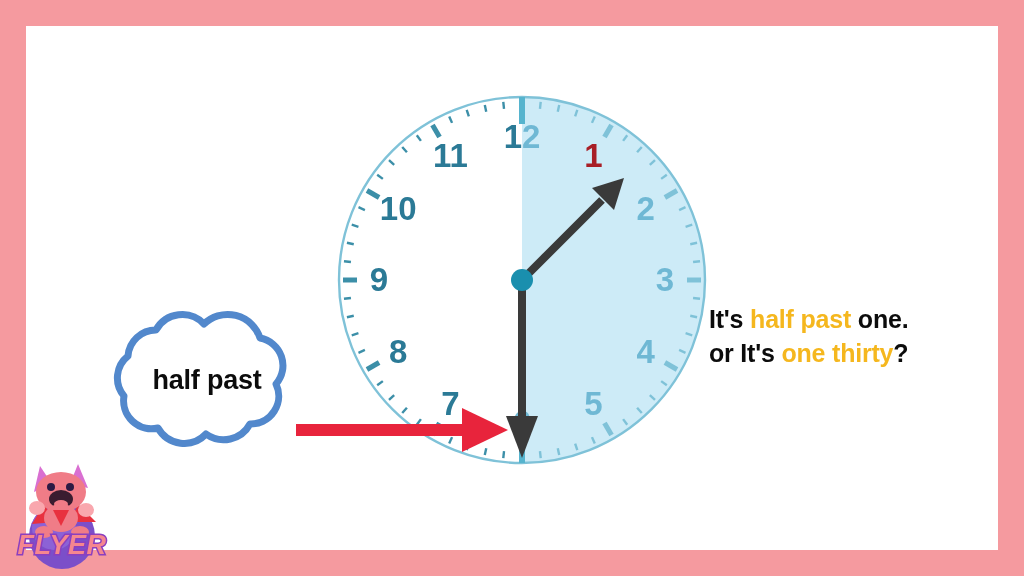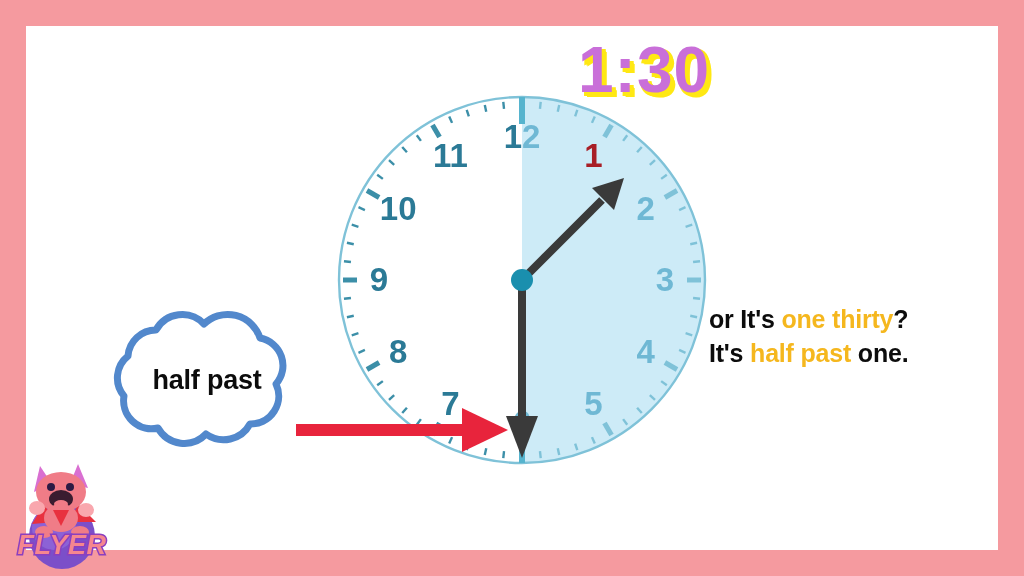--- a/index.html
+++ b/index.html
@@ -121,21 +121,20 @@
   }
   #logo svg { display: block; width: 116px; height: 114px; }
 </style>
 </head>
 <body>
 
 <div id="stage">
 
   <div id="card"></div>
 
-  <div id="digital-time">1:30</div>
 
   <div id="clock-wrap">
     <svg id="clock-svg" viewBox="0 0 372 372">
       <defs>
         <clipPath id="faceClip">
             <circle cx="186" cy="186" r="183"></circle>
           </clipPath>
       </defs>
 
       <circle cx="186" cy="186" r="183" fill="#FFFFFF"></circle>
@@ -254,22 +253,22 @@
   </div>
 
   <div id="red-arrow">
     <svg viewBox="0 0 212 48">
       <rect x="0" y="18" width="172" height="12" fill="#E8243C"></rect>
       <polygon points="212,24 166,2 166,46" fill="#E8243C"></polygon>
     </svg>
   </div>
 
   <div id="sentences">
+    <div class="sentence"><span>It's </span><span class="hl">half past</span><span> one.</span></div>
     <div class="sentence"><span>or It's </span><span class="hl">one thirty</span><span>?</span></div>
-    <div class="sentence"><span>It's </span><span class="hl">half past</span><span> one.</span></div>
   </div>
 
   <div id="logo">
     <svg viewBox="0 0 116 114">
 
       <circle cx="58" cy="78" r="33" fill="#7B4FC9"></circle>
       <circle cx="50" cy="70" r="22" fill="#8C62D6"></circle>
 
       <path d="M40,46 L28,66 L52,64 Z" fill="#E8313F"></path>
       <path d="M74,46 L92,64 L66,64 Z" fill="#E8313F"></path>

